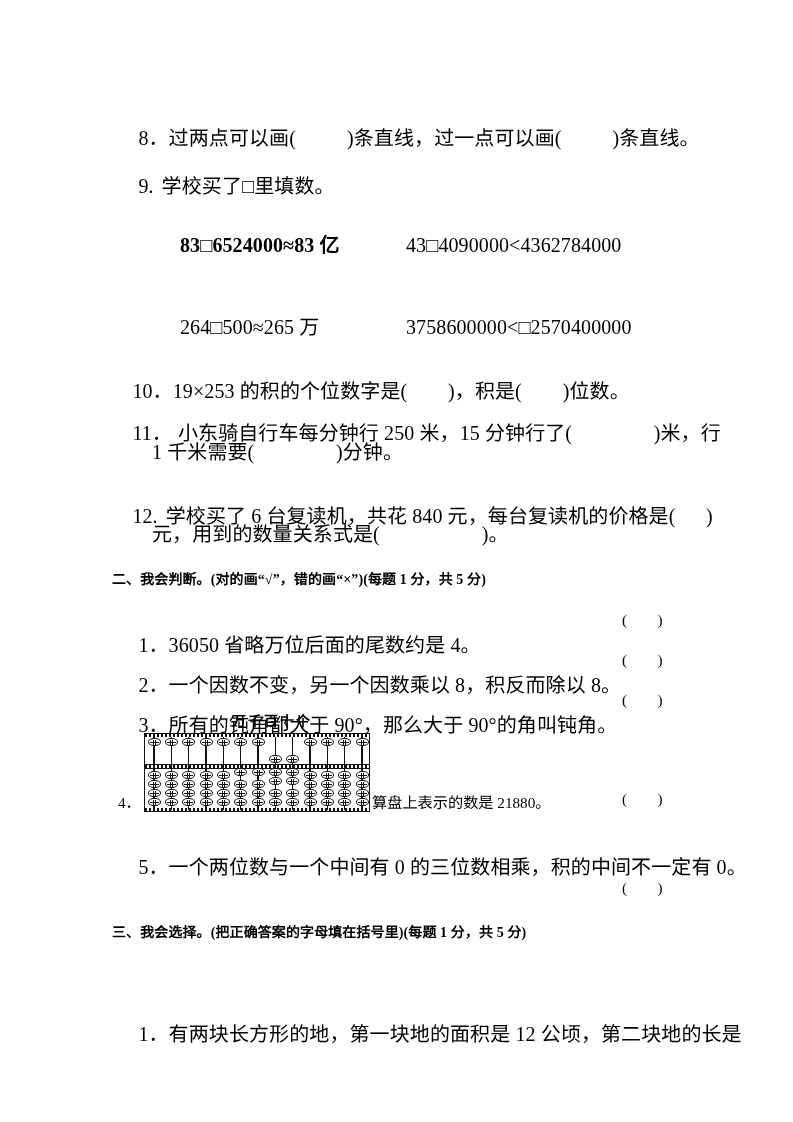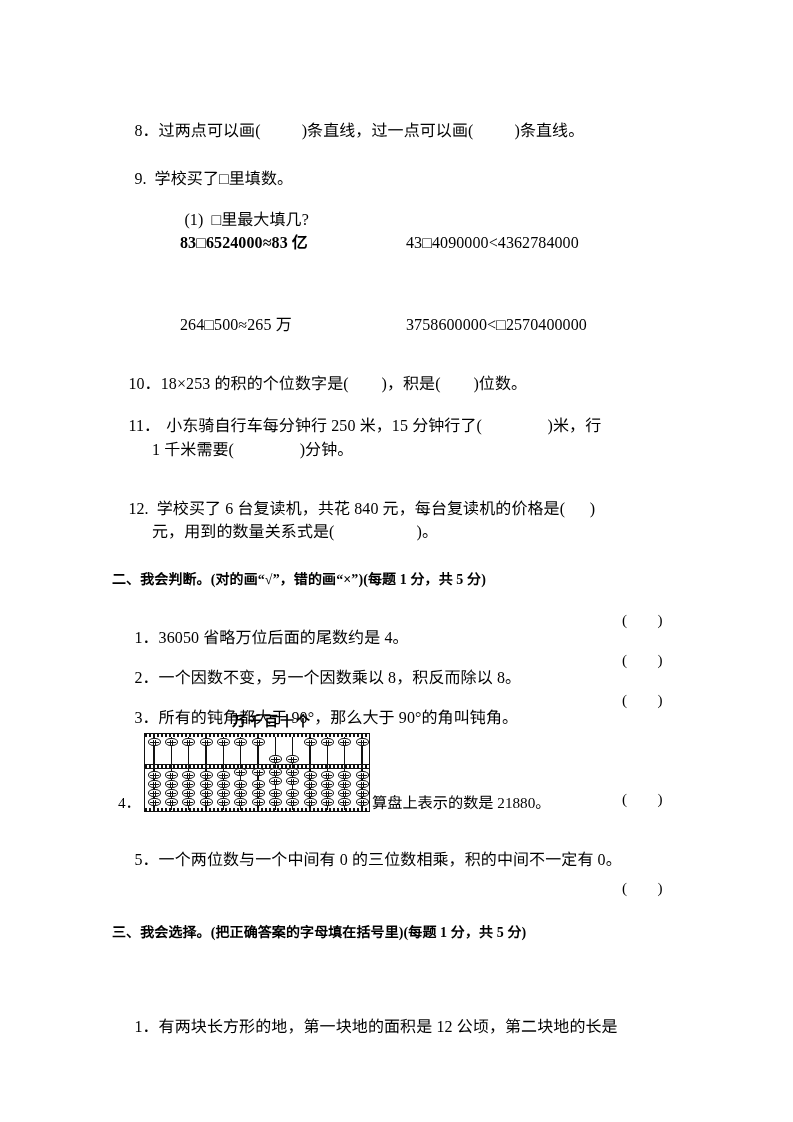--- a/index.html
+++ b/index.html
@@ -19,21 +19,21 @@
   .page {
     position: absolute;
     left: 0; top: 0;
     width: 793px;
     height: 1122px;
     padding: 0;
   }
   
   .line {
     position: absolute;
-    font-size: 16px;
+    font-size: 20px;
     line-height: 1.15;
     white-space: pre;
     letter-spacing: 0.1px;
   }
   .sec-head {
     position: absolute;
     font-size: 14px;
     font-weight: bold;
     white-space: pre;
     letter-spacing: 0.1px;
@@ -154,31 +154,28 @@
 <div class="page">
 
   <div class="line" style="left:118px; top:104px;">
     <span>8．</span><span>过两点可以画(          )条直线，过一点可以画(          )条直线。</span>
   </div>
 
   <div class="line" style="left:118px; top:152px;">
     <span>9.</span><span style="display:inline-block;width:8px"></span><span>学校买了□里填数。</span>
   </div>
 
-  <div class="line" style="left:168px; top:193px;">
-    <span>(1)</span><span style="display:inline-block;width:8px"></span><span>□里最大填几?</span>
-  </div>
   <div class="line" style="left:180px; top:234px;font-weight:bold;">83□6524000≈83 亿</div>
   <div class="line" style="left:406px; top:234px;">43□4090000&lt;4362784000</div>
 
   <div class="line" style="left:180px; top:316px;">264□500≈265 万</div>
   <div class="line" style="left:406px; top:316px;">3758600000&lt;□2570400000</div>
 
   <div class="line" style="left:112px; top:357px;">
-    <span>10．</span><span>18×253 的积的个位数字是(        )，积是(        )位数。</span>
+    <span>10．</span><span>19×253 的积的个位数字是(        )，积是(        )位数。</span>
   </div>
 
   <div class="line" style="left:112px; top:399px;">
     <span>11．</span><span style="display:inline-block;width:6px"></span><span>小东骑自行车每分钟行 250 米，15 分钟行了(                )米，行</span>
   </div>
   <div class="line" style="left:152px; top:441px;">1 千米需要(                )分钟。</div>
 
   <div class="line" style="left:112px; top:482px;">
     <span>12.</span><span style="display:inline-block;width:8px"></span><span>学校买了 6 台复读机，共花 840 元，每台复读机的价格是(      )</span>
   </div>

